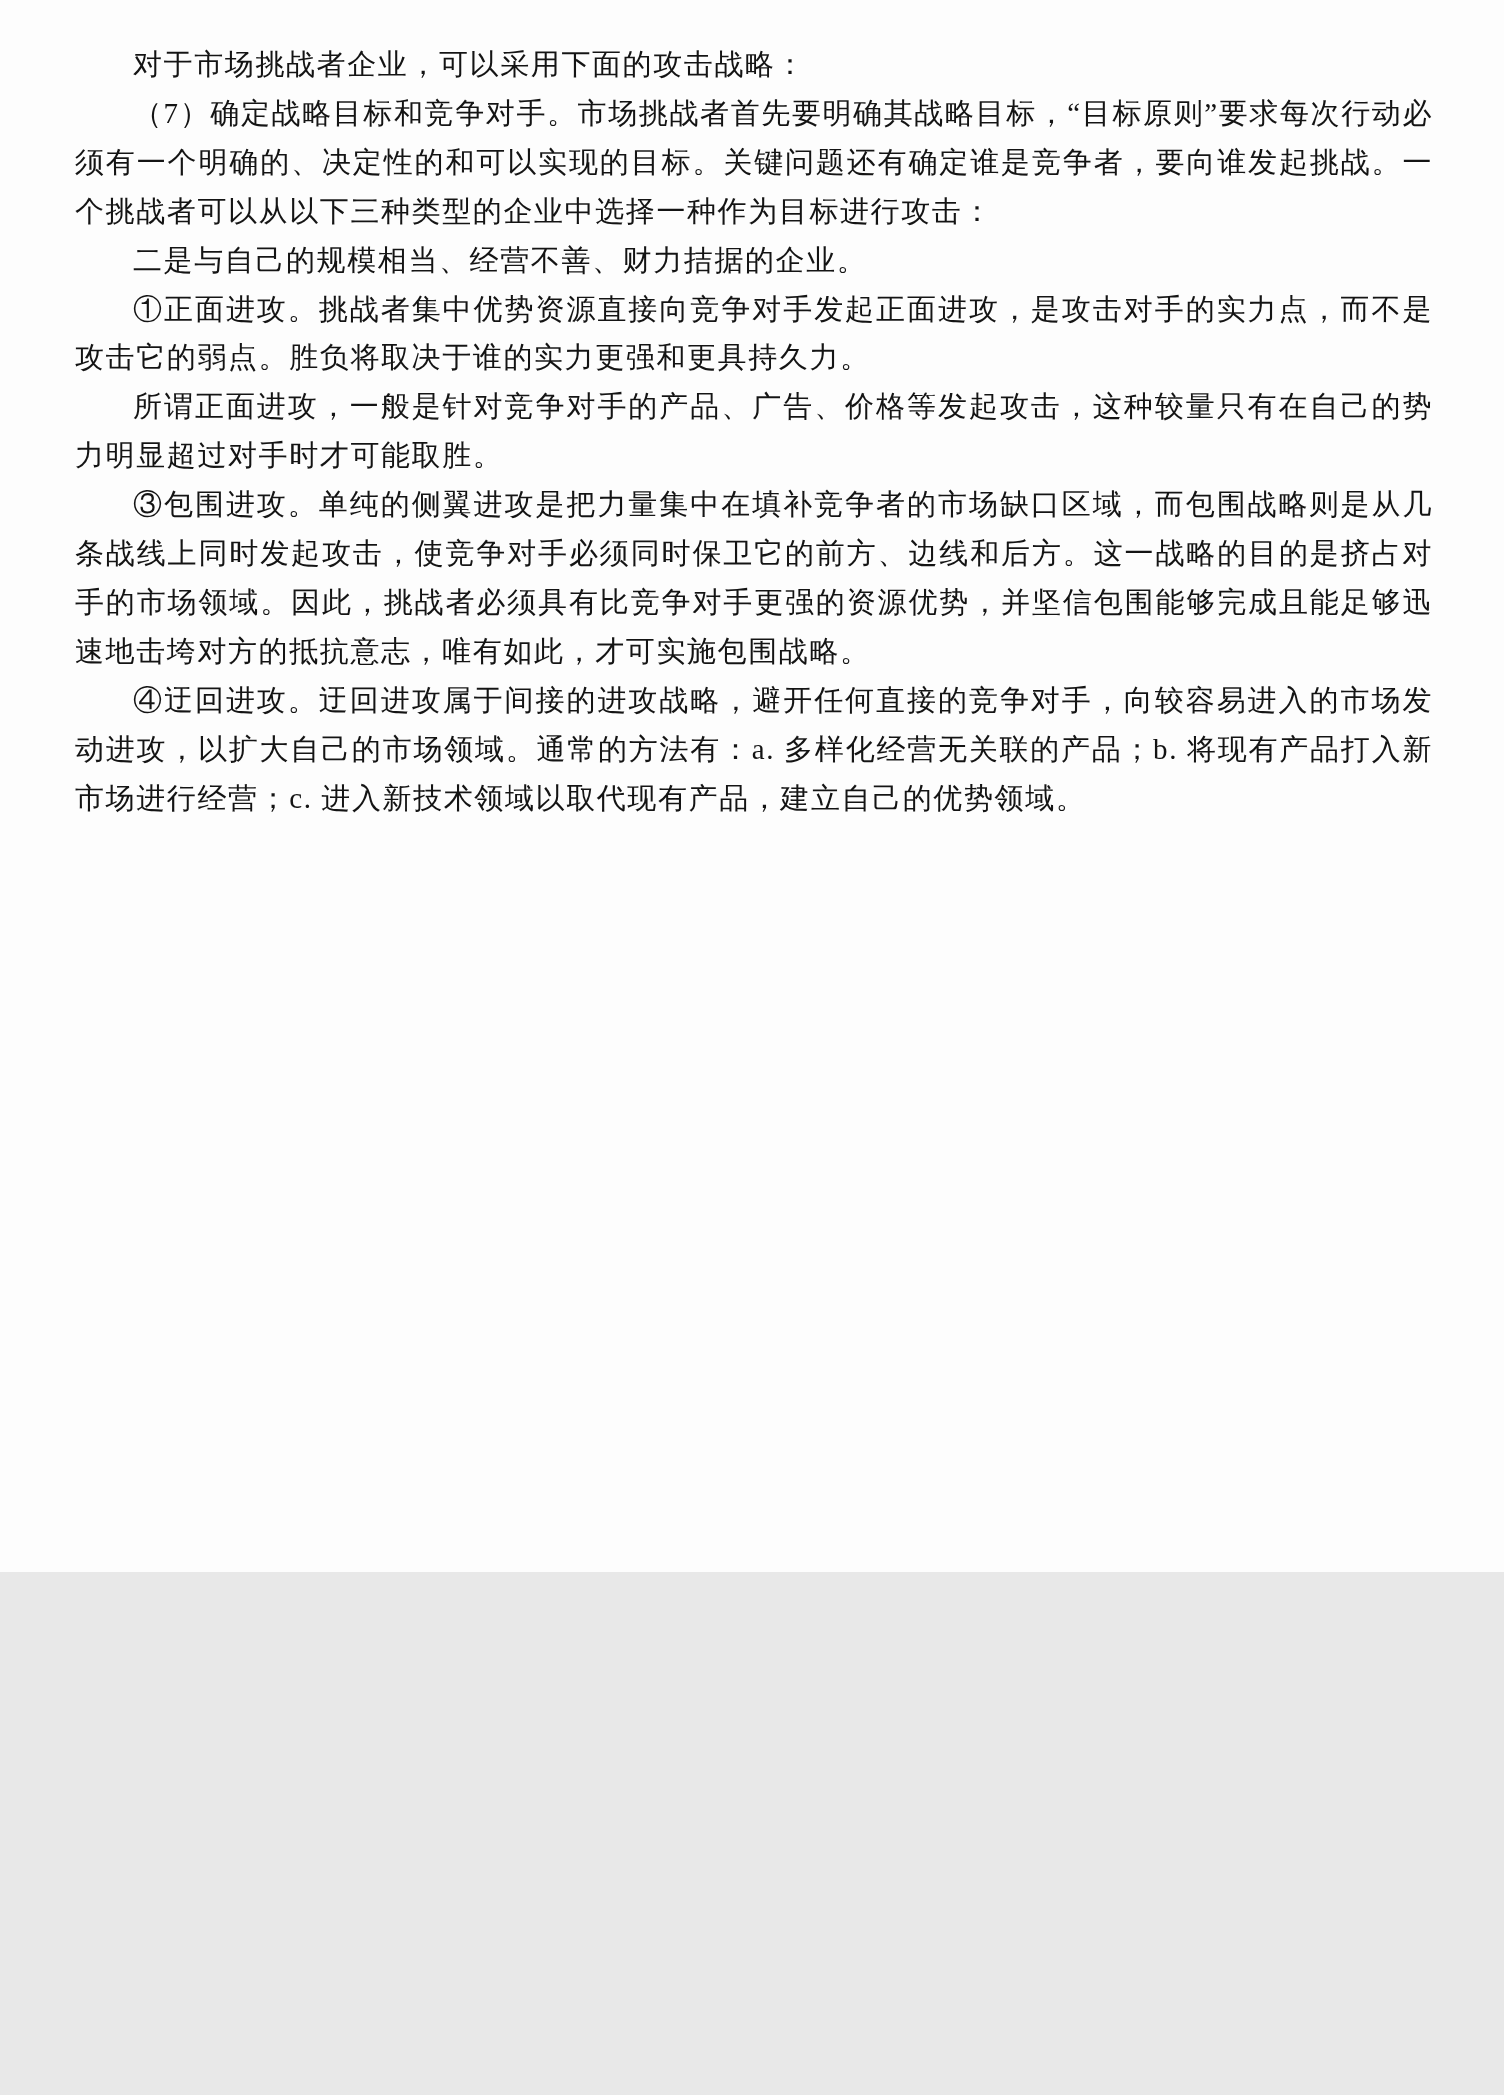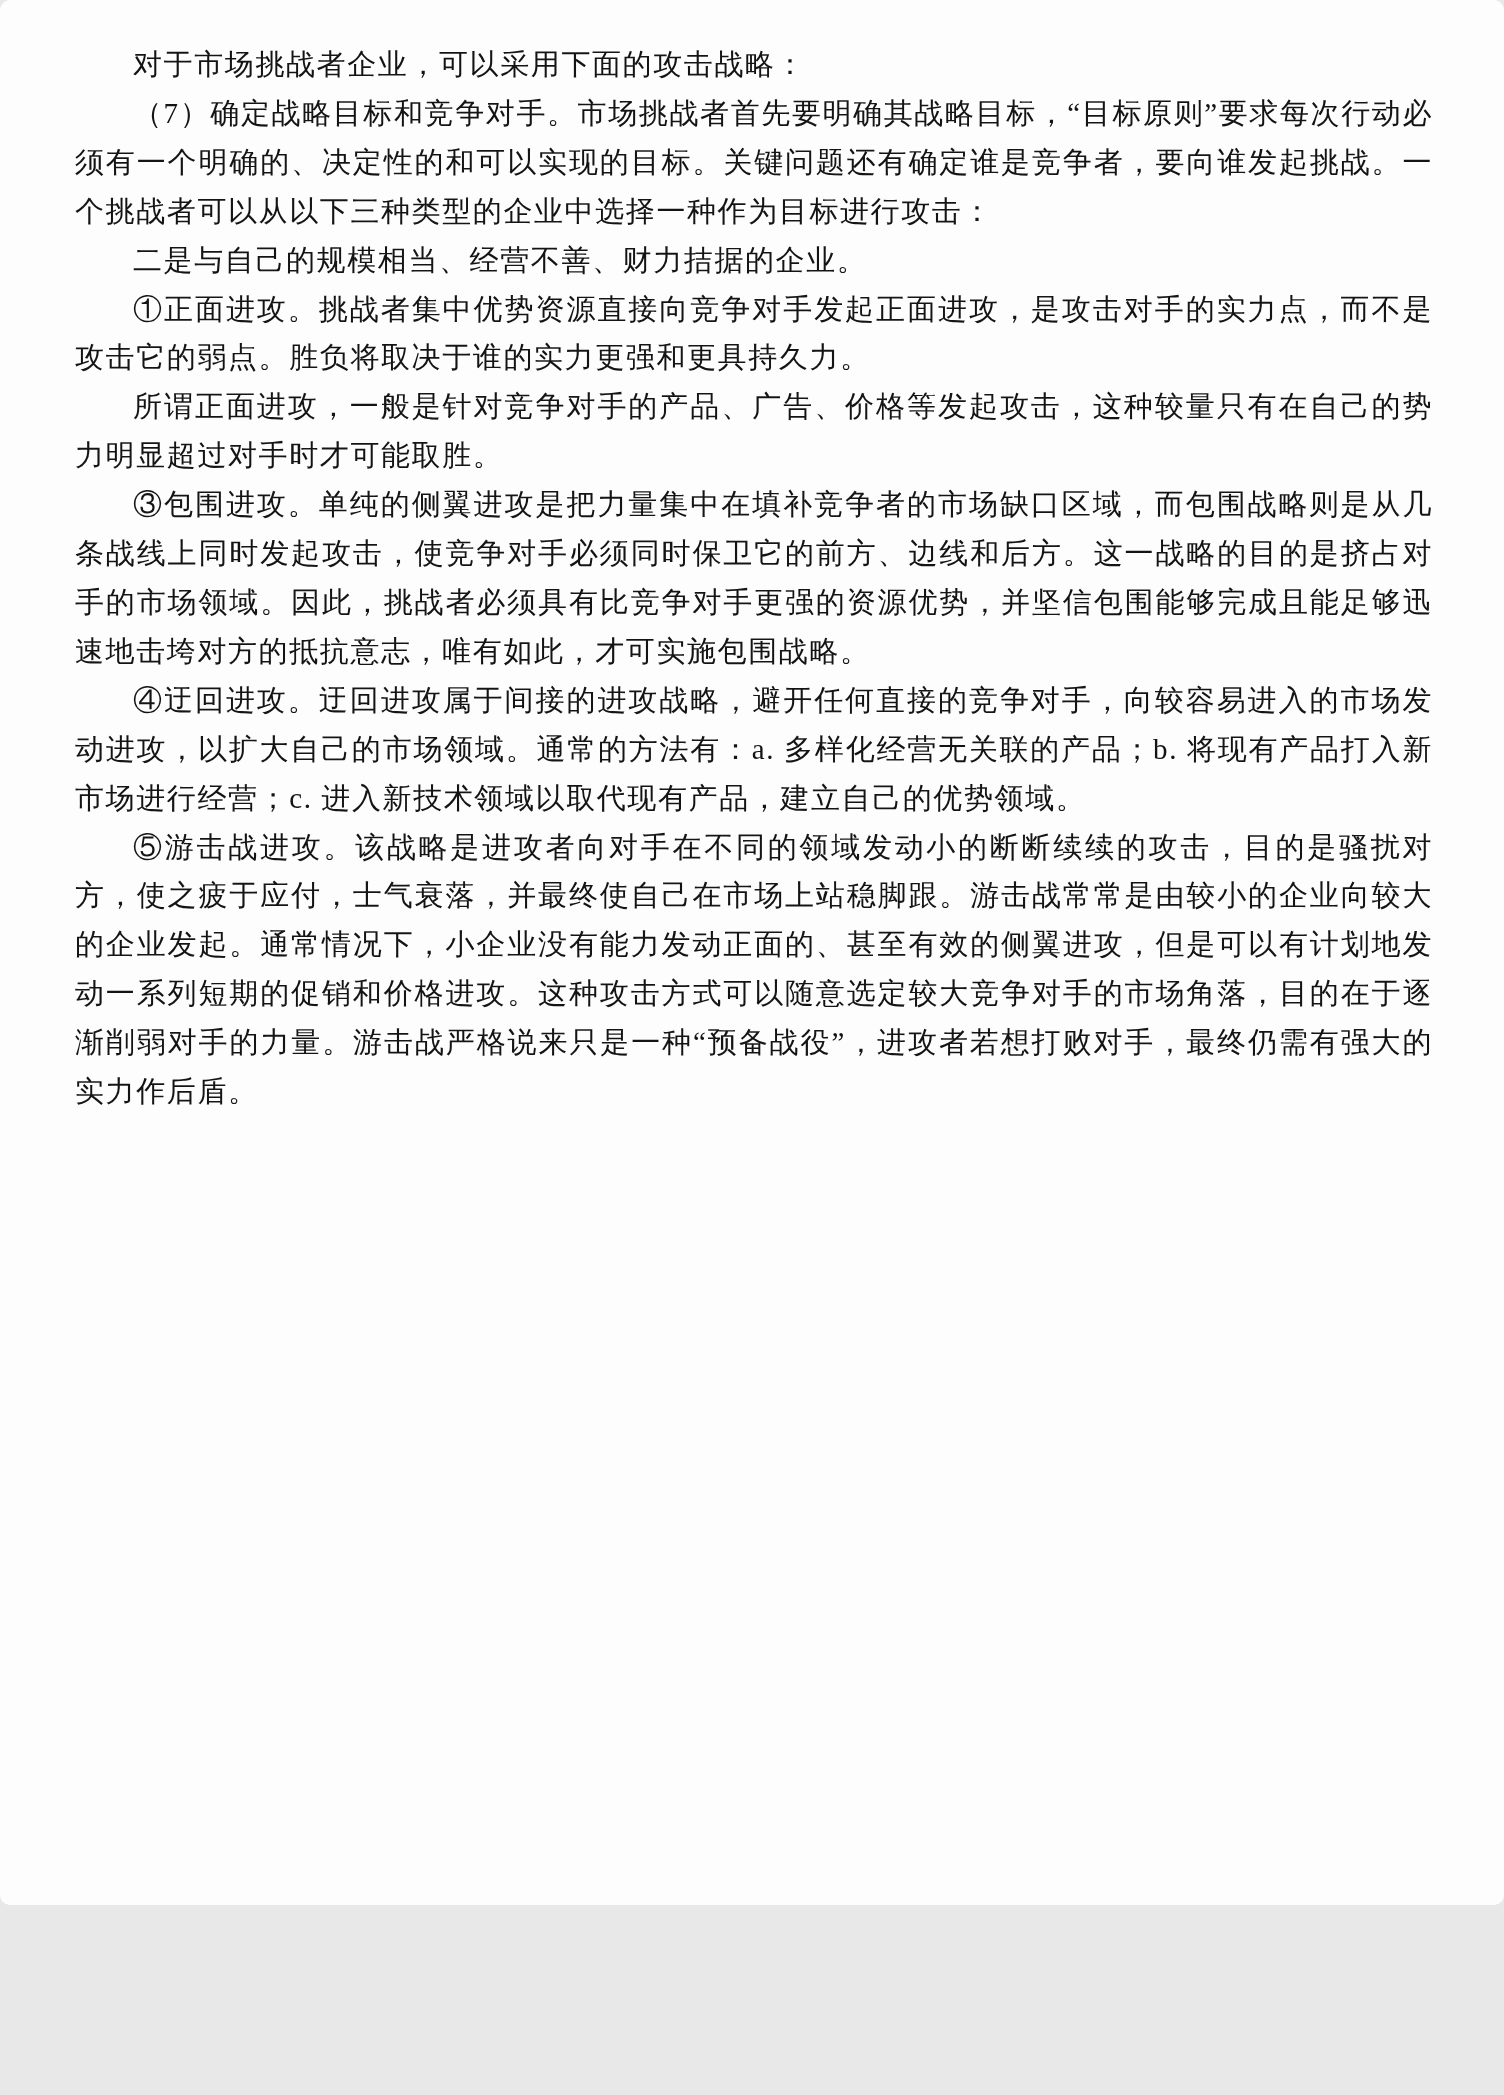--- a/index.html
+++ b/index.html
@@ -3,26 +3,25 @@
 <meta charset="utf-8">
 <style>
   html, body {
     margin: 0;
     padding: 0;
     background: #e8e8e8;
   }
   .page {
     position: relative;
     width: 1504px;
-    height: 1905px;
+    height: 1572px;
     background: #fdfdfd;
     overflow: hidden;
     font-family: "Liberation Serif", "DejaVu Serif", serif;
     color: #141414;
-    border-radius: 10px;
   }
   .text-block {
     position: absolute;
     left: 75px;
     top: 40px;
     width: 1358px;
     font-size: 29px;
     line-height: 48.9px;
     letter-spacing: 1.6px;
     text-align: justify;
@@ -89,21 +88,20 @@
 <div class="page">
 
   <div class="text-block">
     <p>对于市场挑战者企业，可以采用下面的攻击战略：</p>
     <p>（7）确定战略目标和竞争对手。市场挑战者首先要明确其战略目标，“目标原则”要求每次行动必须有一个明确的、决定性的和可以实现的目标。关键问题还有确定谁是竞争者，要向谁发起挑战。一个挑战者可以从以下三种类型的企业中选择一种作为目标进行攻击：</p>
     <p>二是与自己的规模相当、经营不善、财力拮据的企业。</p>
     <p>①正面进攻。挑战者集中优势资源直接向竞争对手发起正面进攻，是攻击对手的实力点，而不是攻击它的弱点。胜负将取决于谁的实力更强和更具持久力。</p>
     <p>所谓正面进攻，一般是针对竞争对手的产品、广告、价格等发起攻击，这种较量只有在自己的势力明显超过对手时才可能取胜。</p>
     <p>③包围进攻。单纯的侧翼进攻是把力量集中在填补竞争者的市场缺口区域，而包围战略则是从几条战线上同时发起攻击，使竞争对手必须同时保卫它的前方、边线和后方。这一战略的目的是挤占对手的市场领域。因此，挑战者必须具有比竞争对手更强的资源优势，并坚信包围能够完成且能足够迅速地击垮对方的抵抗意志，唯有如此，才可实施包围战略。</p>
     <p>④迂回进攻。迂回进攻属于间接的进攻战略，避开任何直接的竞争对手，向较容易进入的市场发动进攻，以扩大自己的市场领域。通常的方法有：a. 多样化经营无关联的产品；b. 将现有产品打入新市场进行经营；c. 进入新技术领域以取代现有产品，建立自己的优势领域。</p>
-    <p>⑤游击战进攻。该战略是进攻者向对手在不同的领域发动小的断断续续的攻击，目的是骚扰对方，使之疲于应付，士气衰落，并最终使自己在市场上站稳脚跟。游击战常常是由较小的企业向较大的企业发起。通常情况下，小企业没有能力发动正面的、甚至有效的侧翼进攻，但是可以有计划地发动一系列短期的促销和价格进攻。这种攻击方式可以随意选定较大竞争对手的市场角落，目的在于逐渐削弱对手的力量。游击战严格说来只是一种“预备战役”，进攻者若想打败对手，最终仍需有强大的实力作后盾。</p>
   </div>
 
   <div class="footer-rule"></div>
 
   <div class="page-number-badge">
     <div class="diamond-outline"></div>
     <div class="diamond-fill"></div>
     <span class="page-num">2</span>
   </div>
 

